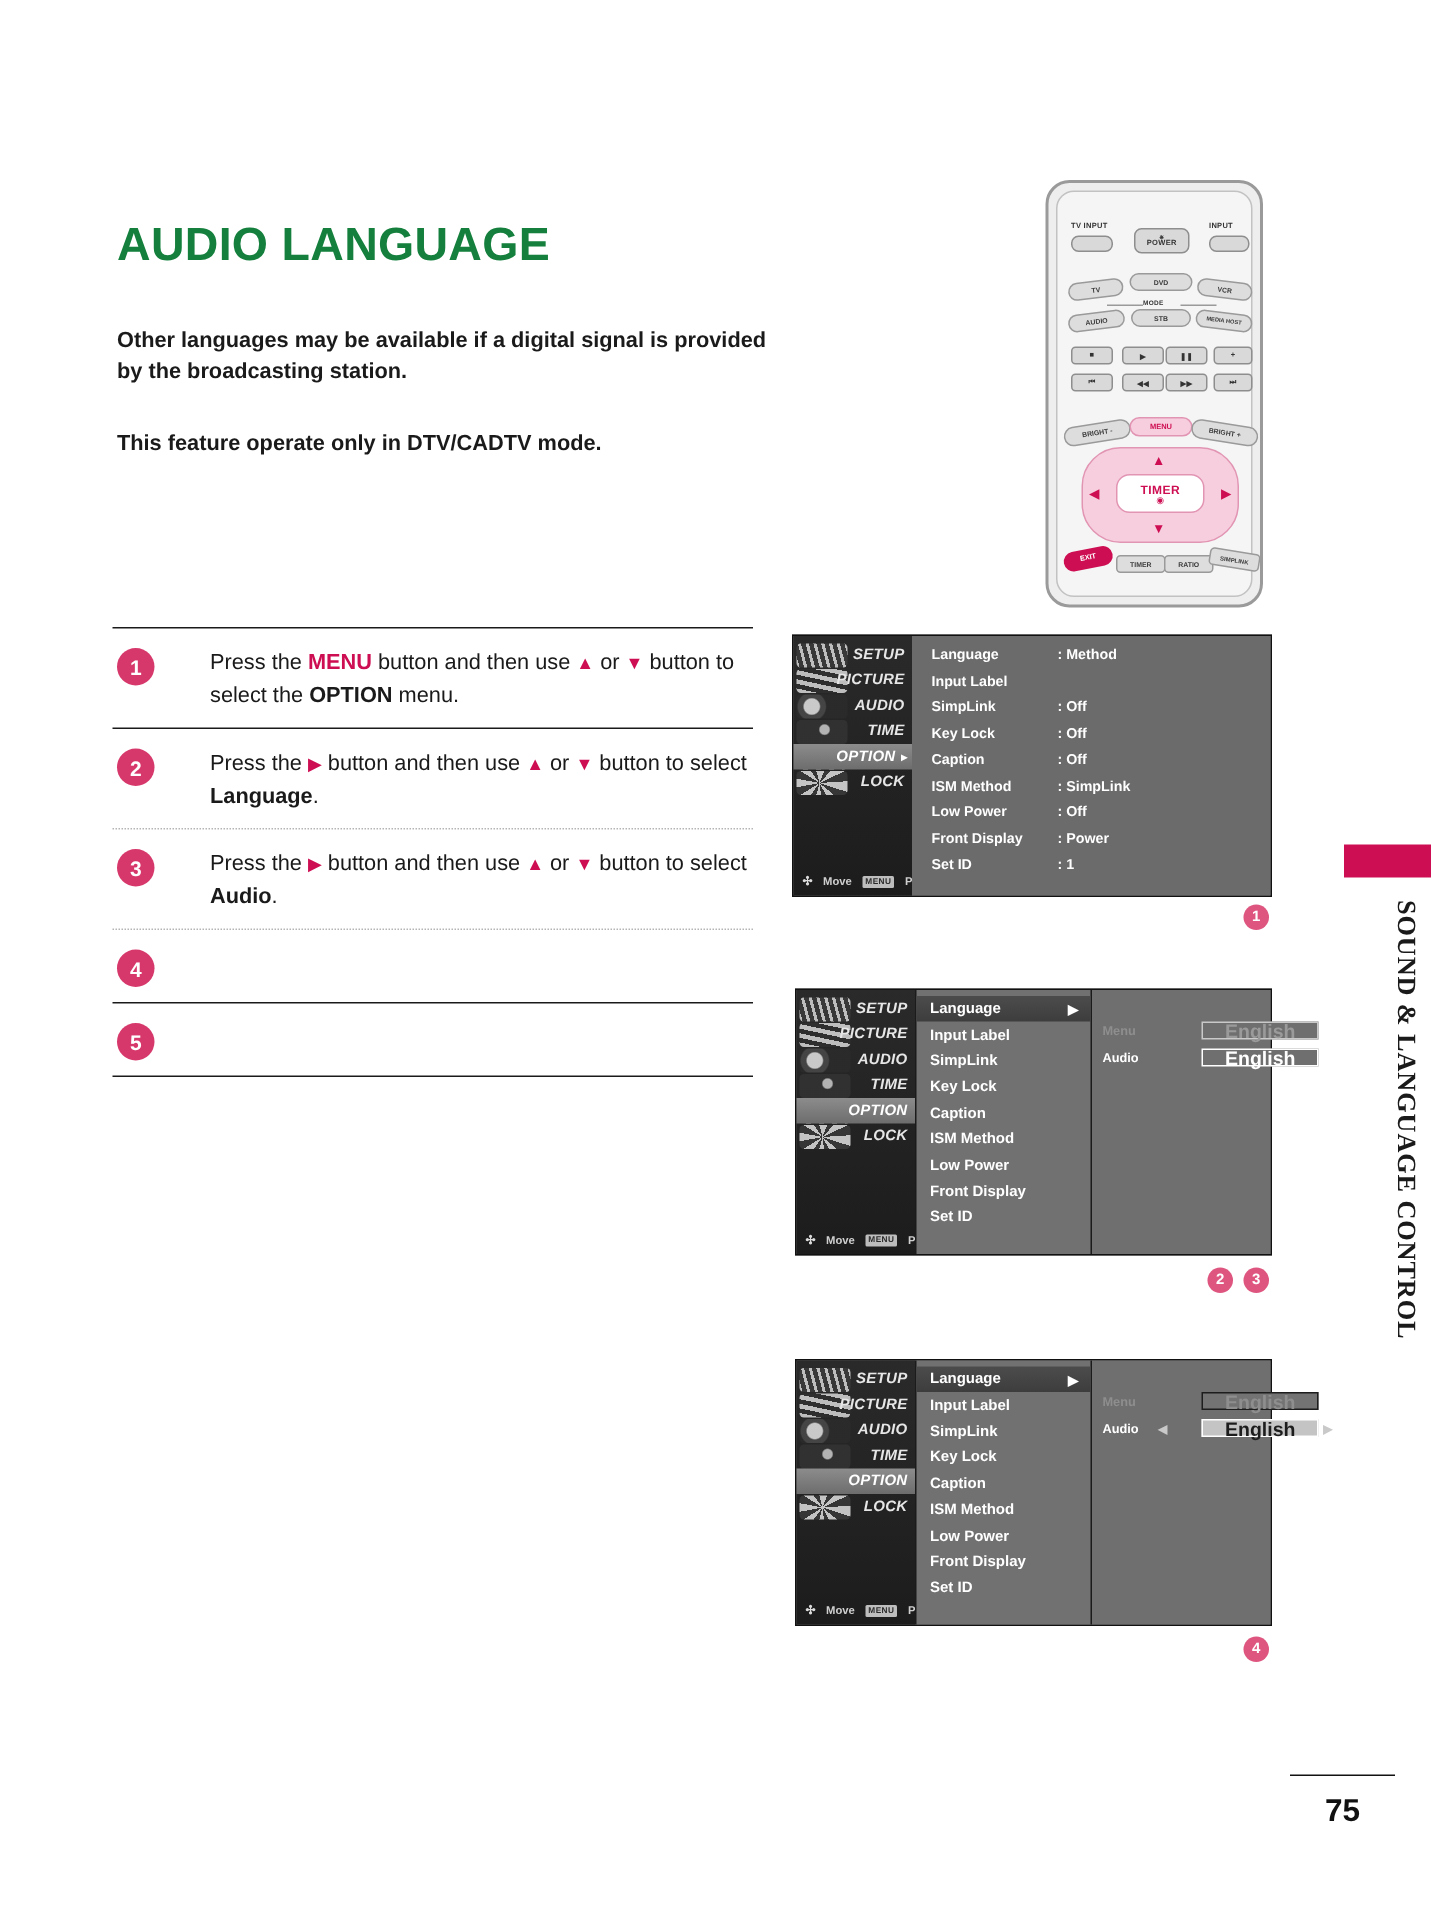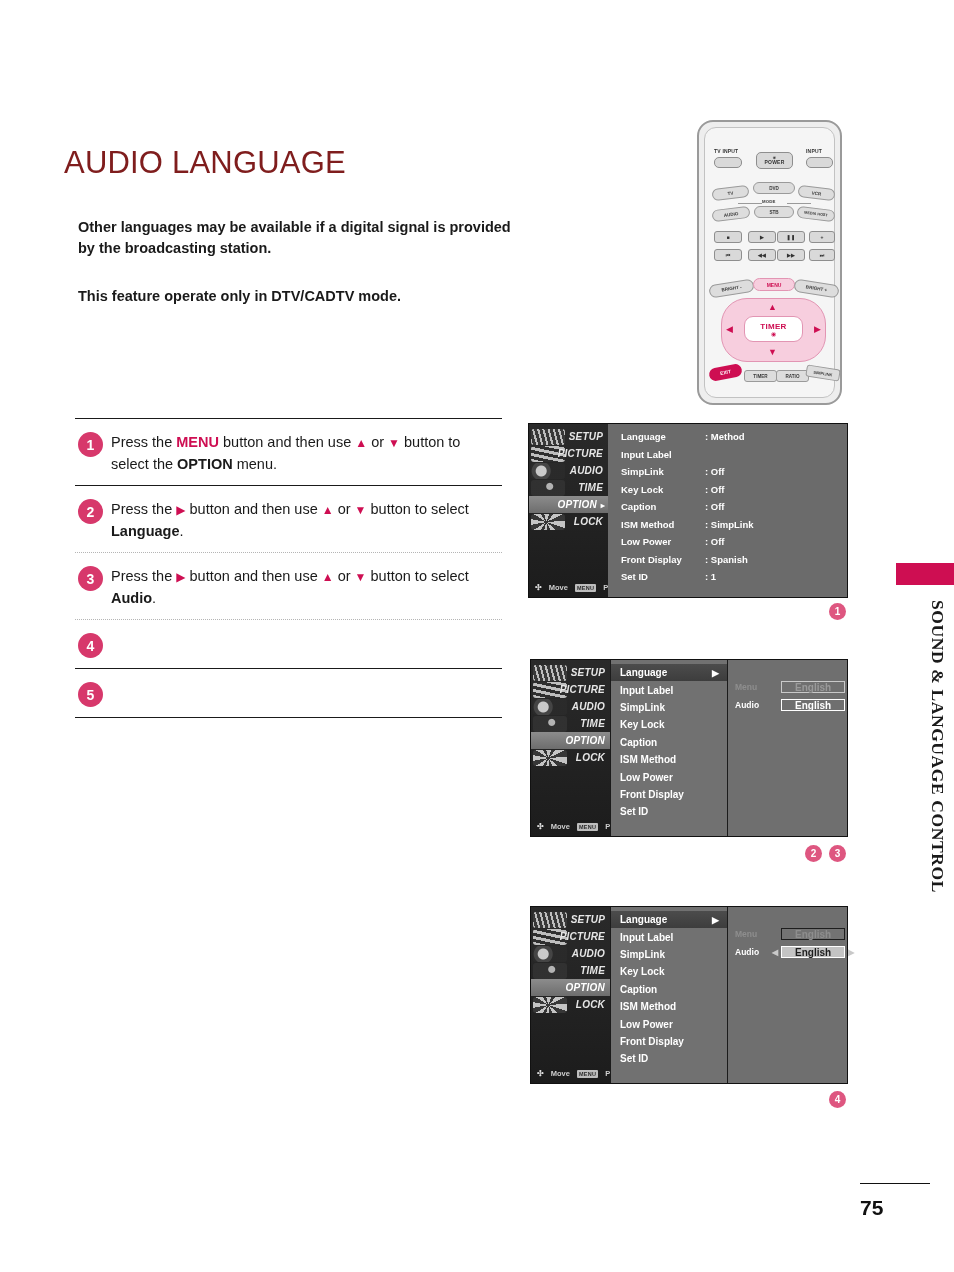--- a/index.html
+++ b/index.html
@@ -9,23 +9,23 @@
     background: #ffffff;
     font-family: "Liberation Sans", sans-serif;
     position: relative;
     overflow: hidden;
     color: #000;
   }
   .page { position:absolute; inset:0; }
 
   
   #page-title {
-    position:absolute; left:64px; top:145px;
-    font-size:31px; font-weight:400; letter-spacing:0.2px;
-    color:#7f1d1d;
+    position:absolute; left:78px; top:145px;
+    font-size:31px; font-weight:700; letter-spacing:0.2px;
+    color:#15803d;
     font-family:"Liberation Sans", sans-serif;
   }
 
   
   .intro {
     position:absolute; left:78px;
     width:450px;
     font-size:14.5px; line-height:21px;
     font-weight:bold; color:#1a1a1a;
   }
@@ -44,21 +44,21 @@
   .step-badge {
     flex:0 0 auto;
     width:25px; height:25px; border-radius:50%;
     background:#D7386B;
     color:#ffffff; font-size:14px; font-weight:bold;
     display:flex; align-items:center; justify-content:center;
     margin-left:3px; margin-top:1px;
     font-family:"Liberation Sans", sans-serif;
   }
   .step-text {
-    margin-left:8px;
+    margin-left:37px;
     font-size:14.5px; line-height:22px; font-weight:500;
     color:#1a1a1a; max-width:390px;
   }
   .kw { color:#CE0E52; font-weight:bold; }
   .bold { font-weight:bold; }
   .arr { color:#CE0E52; font-size:12px; line-height:1; letter-spacing:0; }
 
   
   .osd {
     position:absolute;
@@ -166,26 +166,27 @@
     flex:1 1 auto; background:#6f6f6f; position:relative;
   }
   .det-row {
     display:flex; align-items:center;
     position:absolute; left:7px;
     font-size:8.5px; font-weight:bold;
   }
   .det-label { width:34px; color:#ffffff; }
   .det-label.dim { color:#8e8e8e; }
   .det-box {
-    width:64px; height:12px;
+    width:78px; height:12px;
     display:flex; align-items:center; justify-content:center;
-    font-size:10px; font-weight:bold;
+    font-size:13px; font-weight:bold;
     border:1.3px solid #ffffff;
     color:#ffffff;
     background:#6f6f6f;
+    margin-left:20px;
   }
   .det-box.dim { color:#9a9a9a; border-color:#c9c9c9; }
   .det-box.active { background:#c4c4c4; color:#1d1d1d; border-color:#ffffff; }
   .det-box.inactive-frame { border-color:#1d1d1d; background:#737373; color:#8e8e8e; }
   .det-arrow { color:#c9c9c9; font-size:8px; margin:0 3px; }
   .det-arrow.spacer { visibility:hidden; }
 
   
   .bubble {
     position:absolute;
@@ -207,21 +208,21 @@
     font-size:17.5px; font-weight:bold; letter-spacing:0.6px;
     color:#1a1a1a; white-space:nowrap;
     font-family:"Liberation Serif", serif;
   }
   #page-rule {
     position:absolute; right:24px; top:1183px;
     width:70px; border-top:1.6px solid #111;
   }
   #page-number {
     position:absolute; right:24px; top:1196px;
-    width:70px; text-align:left;
+    width:70px; text-align:center;
     font-size:21px; font-weight:bold; color:#111;
   }
 
   
   #remote {
     position:absolute; left:697px; top:120px;
     width:145px; height:285px;
     background:#eeeeee;
     border:2.5px solid #9a9a9a;
     border-radius:16px;
@@ -351,21 +352,21 @@
         <div class="osd-row">
             <span class="lbl">ISM Method</span>
             <span class="val">: SimpLink</span>
           </div>
         <div class="osd-row">
             <span class="lbl">Low Power</span>
             <span class="val">: Off</span>
           </div>
         <div class="osd-row">
             <span class="lbl">Front Display</span>
-            <span class="val">: Spanish</span>
+            <span class="val">: Power</span>
           </div>
         <div class="osd-row">
             <span class="lbl">Set ID</span>
             <span class="val">: 1</span>
           </div>
       </div>
     </div>
   </div>
   <div class="bubble" style="left:829px; top:603px;">1</div>
 

